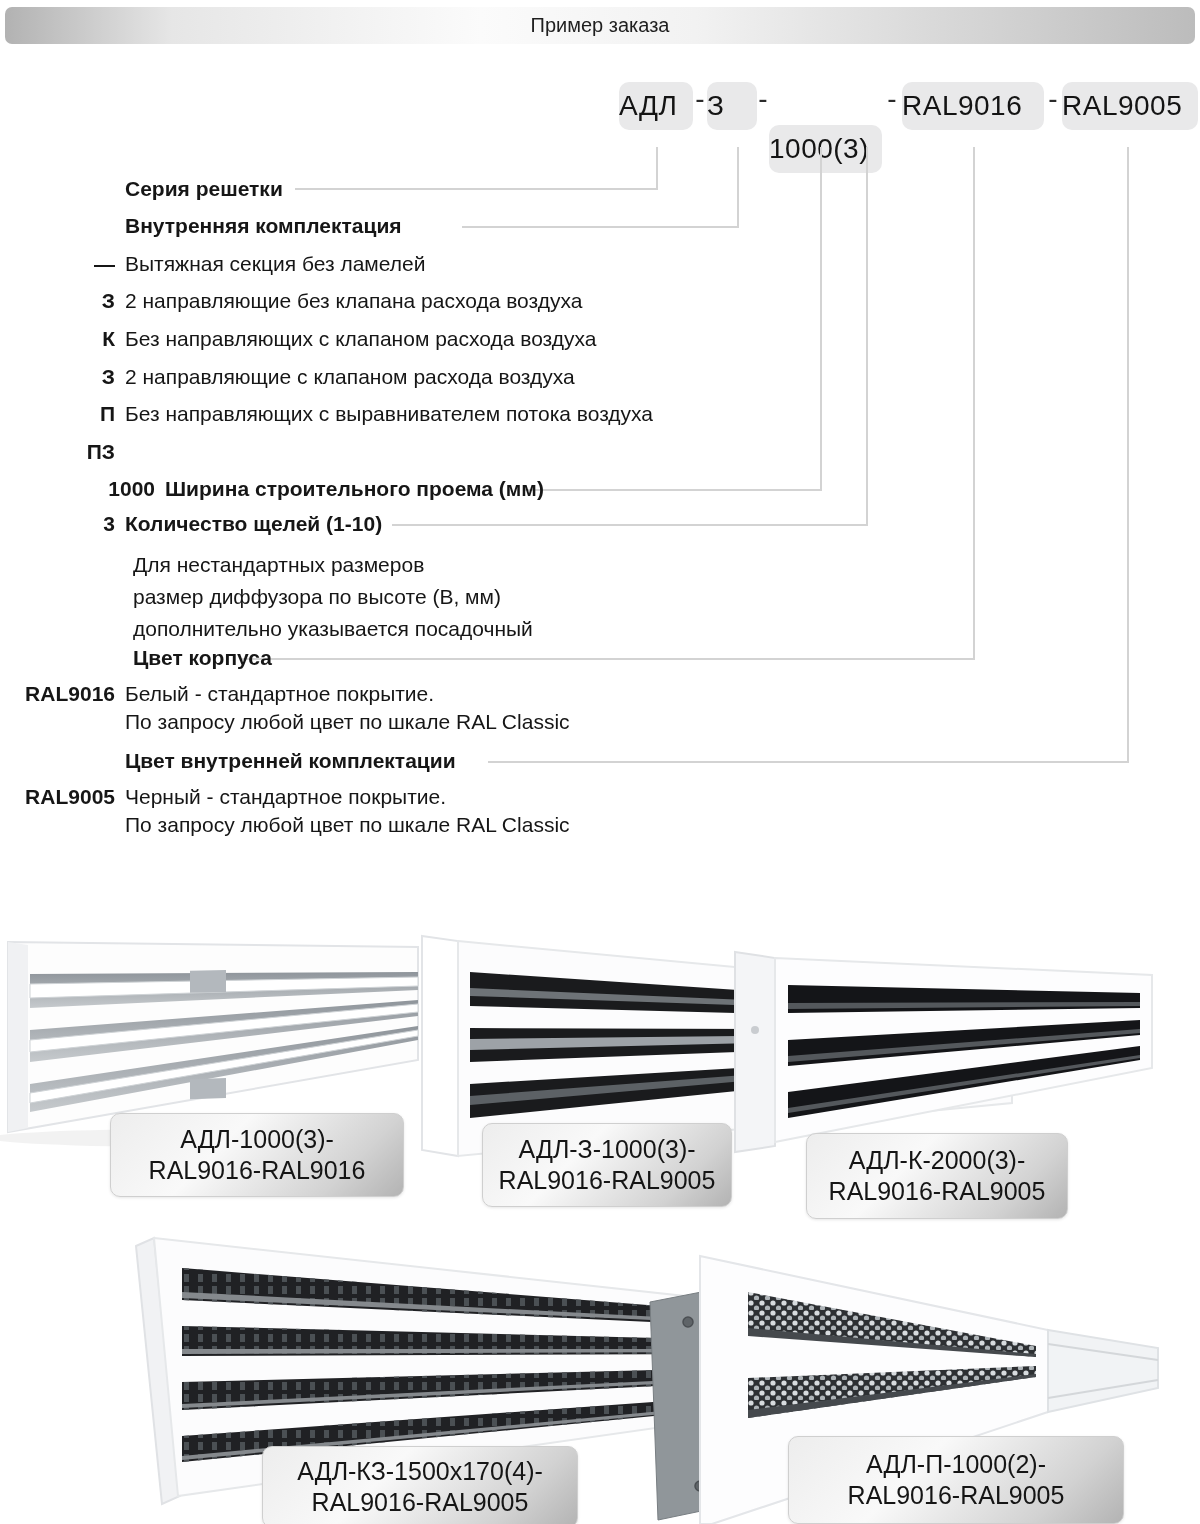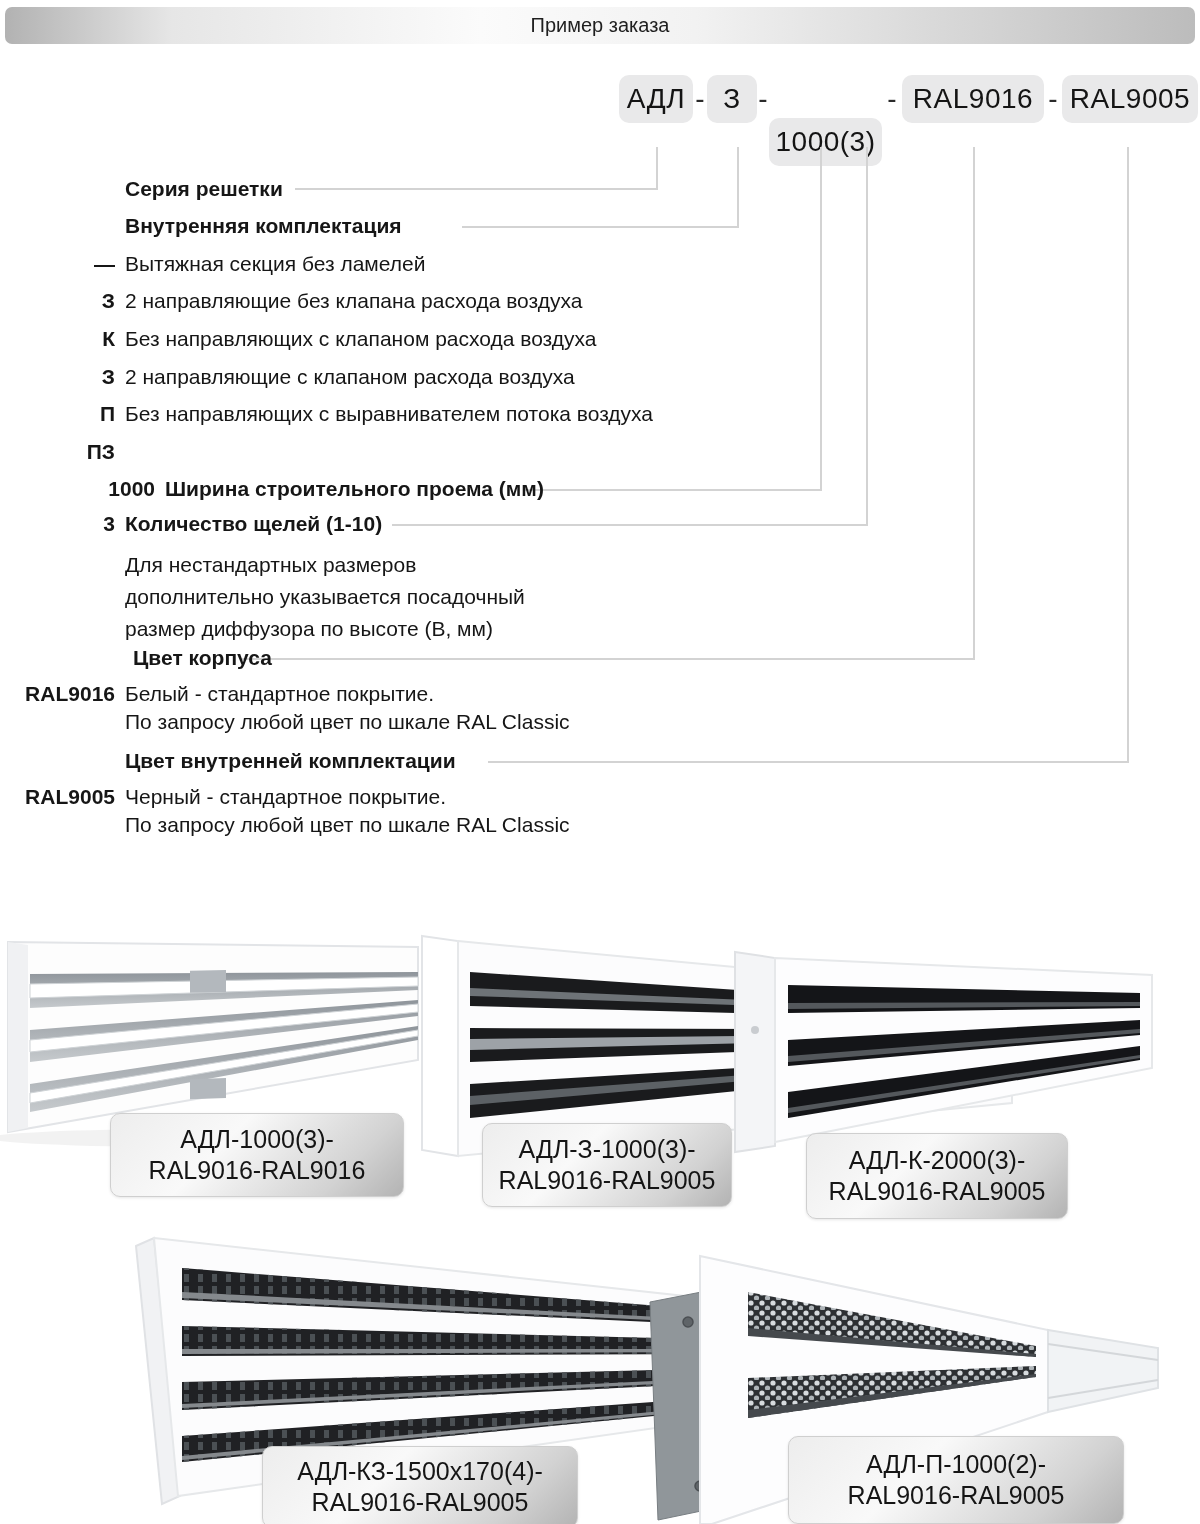--- a/index.html
+++ b/index.html
@@ -9,41 +9,41 @@
   }
   
   .header-bar {
     position:absolute; left:5px; top:7px; width:1190px; height:37px; border-radius:7px;
     background:linear-gradient(90deg,#b2b2b2 0%,#e6e6e6 14%,#fbfbfb 40%,#f2f2f2 58%,#cfcfcf 86%,#bcbcbc 100%);
     display:flex; align-items:center; justify-content:center;
     font-size:20px; font-weight:500; color:#1f1f1f;
   }
   
   .code-box {
-    position:absolute; top:75px; height:48px; background:#e9e9ea; border-radius:10px;
-    display:flex; align-items:center; justify-content:center;
+    position:absolute; top:82px; height:48px; background:#e9e9ea; border-radius:10px;
+    display:flex; align-items:center; justify-content:flex-start;
     font-size:28px; color:#141414; letter-spacing:0.5px;
   }
   .code-dash {
     position:absolute; top:75px; height:48px;
     display:flex; align-items:center; justify-content:center;
     font-size:28px; color:#2b2b2b;
   }
   
   .conn {
     position:absolute;
     border-right:2px solid #d3d3d3;
     border-bottom:2px solid #d3d3d3;
   }
   
   .lrow { position:absolute; left:0; width:880px; font-size:21px; line-height:26px; }
   .lcode { position:absolute; left:0; top:0; width:115px; text-align:right; font-weight:700; white-space:nowrap; }
   .ltext { margin-left:125px; white-space:nowrap; }
   .lhead .ltext { font-weight:700; }
-  .note-block { line-height:32px; }
+  .note-block { line-height:32px;margin-left:8px; }
   .two-line { line-height:28px; }
   
   .plabel {
     position:absolute; border-radius:10px;
     background:linear-gradient(135deg,#ededed 0%,#f9f9f9 38%,#d2d2d2 78%,#b3b3b3 100%);
     border:1px solid #cfcfcf; box-shadow:0 1px 3px rgba(0,0,0,0.10);
     display:flex; flex-direction:column; align-items:center; justify-content:center;
     font-size:25px; line-height:31px; color:#151515; text-align:center; white-space:nowrap;
   }
   .photo-layer { position:absolute; left:0; top:900px; width:1200px; height:624px; }
@@ -125,22 +125,22 @@
   <span class="lcode">1000</span>
   <div class="ltext">Ширина строительного проема (мм)</div>
 </div>
 <div class="lrow lhead" style="top:511px;">
   <span class="lcode">3</span>
   <div class="ltext">Количество щелей (1-10)</div>
 </div>
 
 <div class="lrow note-block" style="top:549px;">
   <div class="ltext">Для нестандартных размеров</div>
+  <div class="ltext">размер диффузора по высоте (В, мм)</div>
   <div class="ltext">дополнительно указывается посадочный</div>
-  <div class="ltext">размер диффузора по высоте (В, мм)</div>
 </div>
 
 <div class="lrow lhead" style="top:645px;margin-left:8px;">
   <div class="ltext">Цвет корпуса</div>
 </div>
 <div class="lrow two-line" style="top:680px;">
   <span class="lcode" style="line-height:28px;">RAL9016</span>
   <div class="ltext">Белый - стандартное покрытие.</div>
   <div class="ltext">По запросу любой цвет по шкале RAL Classic</div>
 </div>

